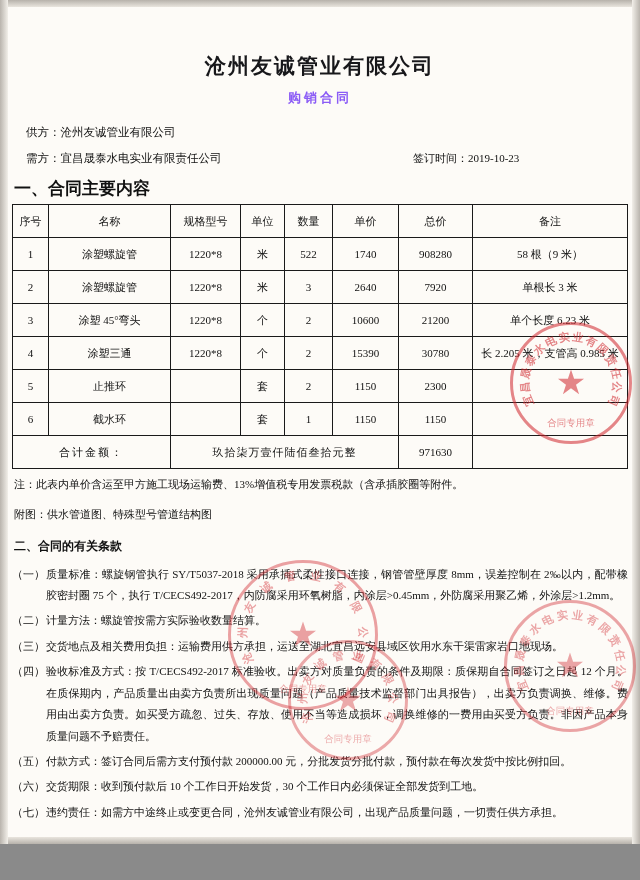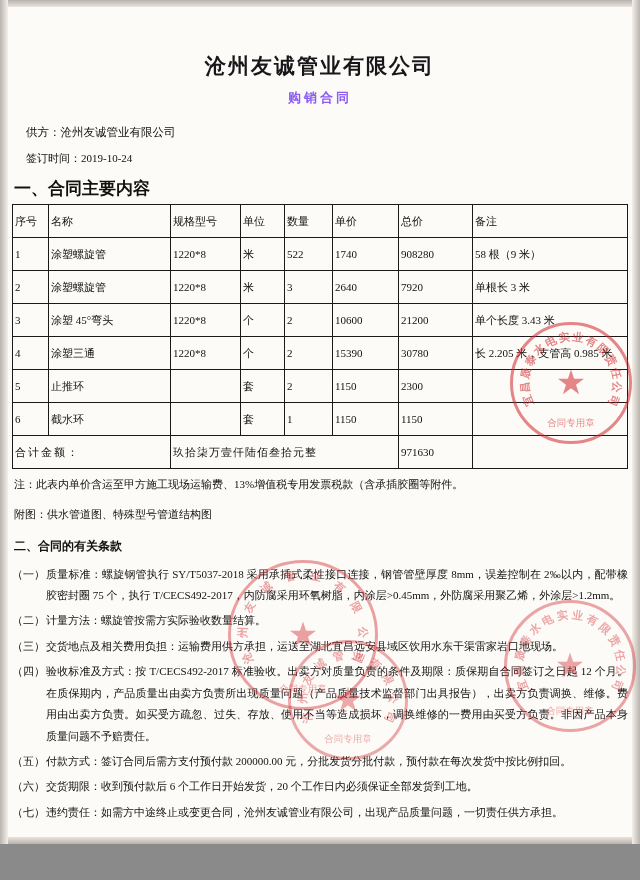--- a/index.html
+++ b/index.html
@@ -82,21 +82,21 @@
   }
 
   table.main {
     width: 100%;
     border-collapse: collapse;
     font-size: 11px;
     table-layout: fixed;
   }
   table.main th, table.main td {
     border: 1px solid #1a1a1a;
-    text-align: left;
+    text-align: center;
     height: 30px;
     padding: 1px 2px;
     color: #111;
     font-weight: normal;
     vertical-align: middle;
     line-height: 1.35;
   }
   table.main th { font-weight: normal; }
   col.c0 { width: 36px; }
   col.c1 { width: 122px; }
@@ -212,22 +212,23 @@
   <div class="content">
 
     <div class="doc-title">沧州友诚管业有限公司</div>
     <div class="doc-subtitle">购销合同</div>
 
     <div class="parties">
       <div class="party-row">
         <div class="party-left">供方：沧州友诚管业有限公司</div>
       </div>
       <div class="party-row">
+        <div class="party-left">需方：宜昌晟泰水电实业有限责任公司</div>
         <div class="meta-col">
-          <div class="meta-line">签订时间：2019-10-24</div>
+          <div class="meta-line">签订时间：2019-10-23</div>
         </div>
       </div>
     </div>
 
     <div class="section-head">一、合同主要内容</div>
 
     <table class="main">
       <colgroup>
         <col class="c0">
           <col class="c1">
@@ -272,21 +273,21 @@
           <td>单根长 3 米</td>
         </tr>
         <tr>
           <td>3</td>
           <td>涂塑 45°弯头</td>
           <td>1220*8</td>
           <td>个</td>
           <td>2</td>
           <td>10600</td>
           <td>21200</td>
-          <td>单个长度 3.43 米</td>
+          <td>单个长度 6.23 米</td>
         </tr>
         <tr>
           <td>4</td>
           <td>涂塑三通</td>
           <td>1220*8</td>
           <td>个</td>
           <td>2</td>
           <td>15390</td>
           <td>30780</td>
           <td>长 2.205 米，支管高 0.985 米</td>
@@ -342,21 +343,21 @@
       <div class="clause">
         <div class="clause-num">（四）</div>
         <div class="clause-body">验收标准及方式：按 T/CECS492-2017 标准验收。出卖方对质量负责的条件及期限：质保期自合同签订之日起 12 个月。在质保期内，产品质量出由卖方负责所出现质量问题（产品质量技术监督部门出具报告），出卖方负责调换、维修。费用由出卖方负责。如买受方疏忽、过失、存放、使用不当等造成损坏，调换维修的一费用由买受方负责。非因产品本身质量问题不予赔责任。</div>
       </div>
       <div class="clause">
         <div class="clause-num">（五）</div>
         <div class="clause-body">付款方式：签订合同后需方支付预付款 200000.00 元，分批发货分批付款，预付款在每次发货中按比例扣回。</div>
       </div>
       <div class="clause">
         <div class="clause-num">（六）</div>
-        <div class="clause-body">交货期限：收到预付款后 6 个工作日开始发货，20 个工作日内必须保证全部发货到工地。</div>
+        <div class="clause-body">交货期限：收到预付款后 10 个工作日开始发货，30 个工作日内必须保证全部发货到工地。</div>
       </div>
       <div class="clause">
         <div class="clause-num">（七）</div>
         <div class="clause-body">违约责任：如需方中途终止或变更合同，沧州友诚管业有限公司，出现产品质量问题，一切责任供方承担。</div>
       </div>
     </div>
 
   </div>
 
   <div class="stamp" id="stamp-a">

